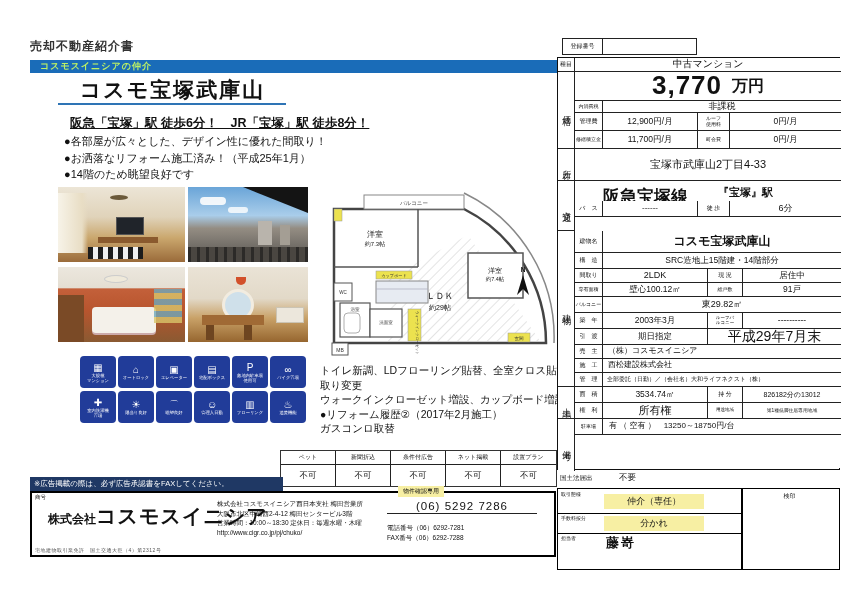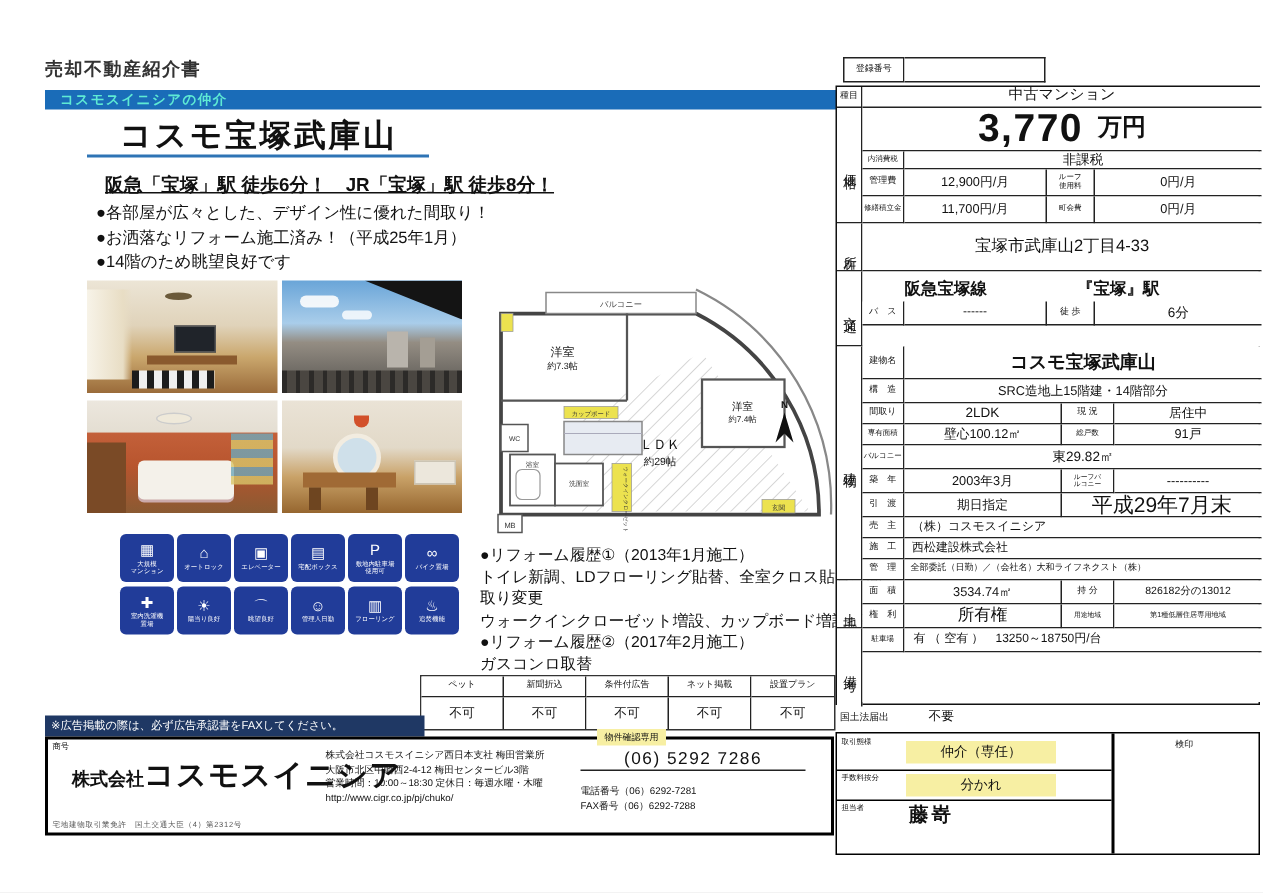--- a/index.html
+++ b/index.html
@@ -11,21 +11,21 @@
      border-right:1px solid #222;border-bottom:1px solid #222;box-sizing:border-box;
      text-align:center;overflow:hidden;line-height:1.05;background:#fff;}
   .nl{border-right:none!important;}
   .nb{border-bottom:none!important;}
   .vert{writing-mode:vertical-rl;text-orientation:upright;letter-spacing:2px;}
   .panel{position:absolute;left:557px;top:38px;width:283px;height:522px;}
   .ptable{position:absolute;left:0;top:19px;width:283px;height:413px;border:1.5px solid #111;box-sizing:border-box;}
   .bbox{position:absolute;left:0;top:450px;width:283px;height:82px;border:1.5px solid #000;box-sizing:border-box;}
   .lab6{font-size:6px;}
   .lab5{font-size:5px;}
-  .bannerblue{background:#1a6cb8;color:#5eead4;}
+  .bannerblue{background:#1a6cb8;color:#bef264;}
   .icon{position:absolute;width:36px;height:32px;background:#213c99;border-radius:4px;color:#fff;
         display:flex;flex-direction:column;align-items:center;justify-content:center;overflow:hidden;}
   .icon .gl{font-size:10px;line-height:11px;}
   .icon .lb{font-size:4.3px;line-height:5px;white-space:pre-line;text-align:center;}
   .photo{position:absolute;overflow:hidden;}
   .reform div{font-size:10.5px;line-height:14.6px;white-space:nowrap;}
   .yellow{background:#f7efa3;}
   .permh{font-size:6px;}
   .permv{font-size:8.5px;}
 </style>
@@ -167,21 +167,20 @@
     <text font-size="3.6" fill="#333" transform="rotate(90 98,128)" x="98" y="128">ウォークインクローゼット</text>
     <rect x="190" y="150" width="22" height="9" fill="#ece24f" stroke="#999" stroke-width=".5"></rect>
     <text x="201" y="157" font-size="4.5" text-anchor="middle" fill="#333">玄関</text>
     <rect x="14" y="160" width="16" height="12" fill="#fff" stroke="#555" stroke-width="1"></rect>
     <text x="22" y="169" font-size="5" text-anchor="middle" fill="#333">MB</text>
     <polygon points="205,92 199,112 205,106 211,112" fill="#111"></polygon>
     <text x="205" y="89" font-size="6.5" text-anchor="middle" fill="#111" font-weight="bold">N</text>
   </svg>
 
   <div class="abs reform" style="left:320px;top:363px;">
-    <div>●リフォーム履歴①（2013年1月施工）</div>
     <div>トイレ新調、LDフローリング貼替、全室クロス貼替、間</div>
     <div>取り変更</div>
     <div>ウォークインクローゼット増設、カップボード増設等</div>
     <div>●リフォーム履歴②（2017年2月施工）</div>
     <div>ガスコンロ取替</div>
   </div>
 
   <div class="abs" style="left:280px;top:450px;width:277px;height:37px;border:1px solid #333;box-sizing:border-box;">
     <div class="c permh" style="left:0;top:0;width:55px;height:14px;">ペット</div>
     <div class="c permh" style="left:55px;top:0;width:55px;height:14px;">新聞折込</div>
@@ -250,21 +249,21 @@
 使用料</div>
       <div class="c nl" style="left:172px;top:55px;width:111px;height:18px;font-size:8.5px;">0円/月</div>
       <div class="c lab5" style="left:17px;top:73px;width:28px;height:18px;">修繕積立金</div>
       <div class="c" style="left:45px;top:73px;width:95px;height:18px;font-size:8.5px;">11,700円/月</div>
       <div class="c lab5" style="left:140px;top:73px;width:32px;height:18px;">町会費</div>
       <div class="c nl" style="left:172px;top:73px;width:111px;height:18px;font-size:8.5px;">0円/月</div>
 
       <div class="c nl" style="left:17px;top:91px;width:266px;height:32px;font-size:11px;">宝塚市武庫山2丁目4-33</div>
 
       <div class="c nl nb" style="left:17px;top:123px;width:266px;height:50px;border-bottom:1px solid #222;"></div>
-      <div class="abs" style="left:45px;top:127px;font-size:11px;font-weight:bold;text-align:right;">阪急宝塚線</div>
+      <div class="abs" style="left:45px;top:127px;font-size:17px;font-weight:bold;text-align:right;">阪急宝塚線</div>
       <div class="abs" style="left:160px;top:127px;font-size:11px;font-weight:bold;">『宝塚』駅</div>
       <div class="c lab6" style="left:17px;top:143px;width:28px;height:16px;">バ　ス</div>
       <div class="c" style="left:45px;top:143px;width:95px;height:16px;font-size:8px;">------</div>
       <div class="c lab6" style="left:140px;top:143px;width:32px;height:16px;">徒 歩</div>
       <div class="c nl" style="left:172px;top:143px;width:111px;height:16px;font-size:9px;">6分</div>
 
       <div class="c lab6" style="left:17px;top:173px;width:28px;height:22px;">建物名</div>
       <div class="c nl" style="left:45px;top:173px;width:238px;height:22px;font-size:12px;font-weight:bold;">コスモ宝塚武庫山</div>
       <div class="c lab6" style="left:17px;top:195px;width:28px;height:16px;">構　造</div>
       <div class="c nl" style="left:45px;top:195px;width:238px;height:16px;font-size:8.5px;">SRC造地上15階建・14階部分</div>

